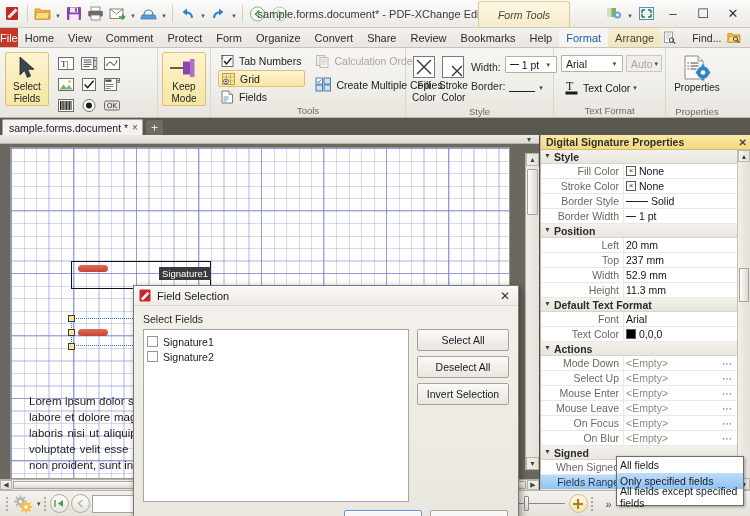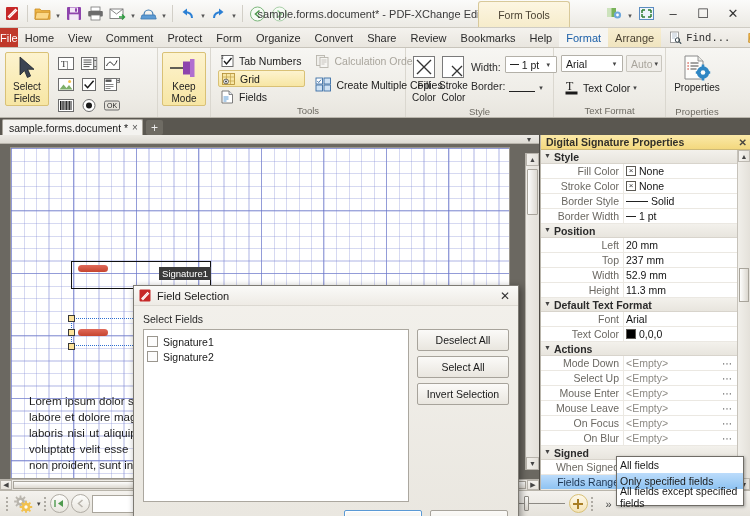--- a/index.html
+++ b/index.html
@@ -41,21 +41,21 @@
     text-align: center; font-size: 11px; color: #3a3a3a;
     pointer-events: none;
   }
   .formtools-tab {
     position: absolute; left: 478px; top: 1px;
     width: 92px; height: 26px;
     background: linear-gradient(#fdf6e2,#f6eccb);
     border: 1px solid #d8c99a; border-bottom: none;
     border-radius: 3px 3px 0 0;
     display: flex; align-items: center; justify-content: center;
-    font-size: 10.5px; color: #4a4233;
+    font-size: 10.5px; color: #4a4233; font-style: italic;
   }
   .win-right { margin-left: auto; display: flex; align-items: center; padding-right: 2px; }
   .wbtn {
     width: 24px; height: 22px; display: flex; align-items: center; justify-content: center;
   }
   .wbtn.caption { width: 30px; height: 26px; font-size: 13px; color: #333; }
 
   
   .tabbar {
     height: 20px; flex: 0 0 20px;
@@ -69,21 +69,21 @@
     display: flex; align-items: center; justify-content: center;
     font-size: 11px;
   }
   .tab {
     padding: 0 7px; display: flex; align-items: center;
     font-size: 11px; color: #2b2b2b; white-space: nowrap;
   }
   .tab.active-format { color: #1b5fa8; background: #f6f5f2; }
   .tab.ctx-arrange { background: linear-gradient(#f7eed2,#f0e4bf); color:#4a4233;}
   .tabbar-right { margin-left: auto; display: flex; align-items: center; gap: 2px; padding-right: 4px; }
-  .tbr-item { display: flex; align-items: center; gap: 4px; font-size: 10.5px; color: #2b2b2b; padding: 0 8px; font-family: Liberation Mono, monospace;}
+  .tbr-item { display: flex; align-items: center; gap: 16px; font-size: 10.5px; color: #2b2b2b; padding: 0 2px;}
 
   
   .ribbon {
     height: 70px; flex: 0 0 70px;
     display: flex; align-items: stretch;
     background: linear-gradient(#f7f6f3 0%, #eeece6 70%, #e8e5de 100%);
     border-bottom: 1px solid #b9b5ab;
     position: relative;
   }
   .rgroup {
@@ -1080,24 +1080,24 @@
               <span class="cbx"></span>
               <span>Signature1</span>
             </div>
             <div class="sf-item">
               <span class="cbx"></span>
               <span>Signature2</span>
             </div>
           </div>
           <div class="sf-btns">
             <div class="dlgbtn">
-                <span>Deselect All</span>
+                <span>Select All</span>
               </div>
             <div class="dlgbtn">
-                <span>Select All</span>
+                <span>Deselect All</span>
               </div>
             <div class="dlgbtn">
                 <span>Invert Selection</span>
               </div>
           </div>
         </div>
       </div>
       <div class="modal-footer">
         <div class="dlgbtn default">
             <span>OK</span>

